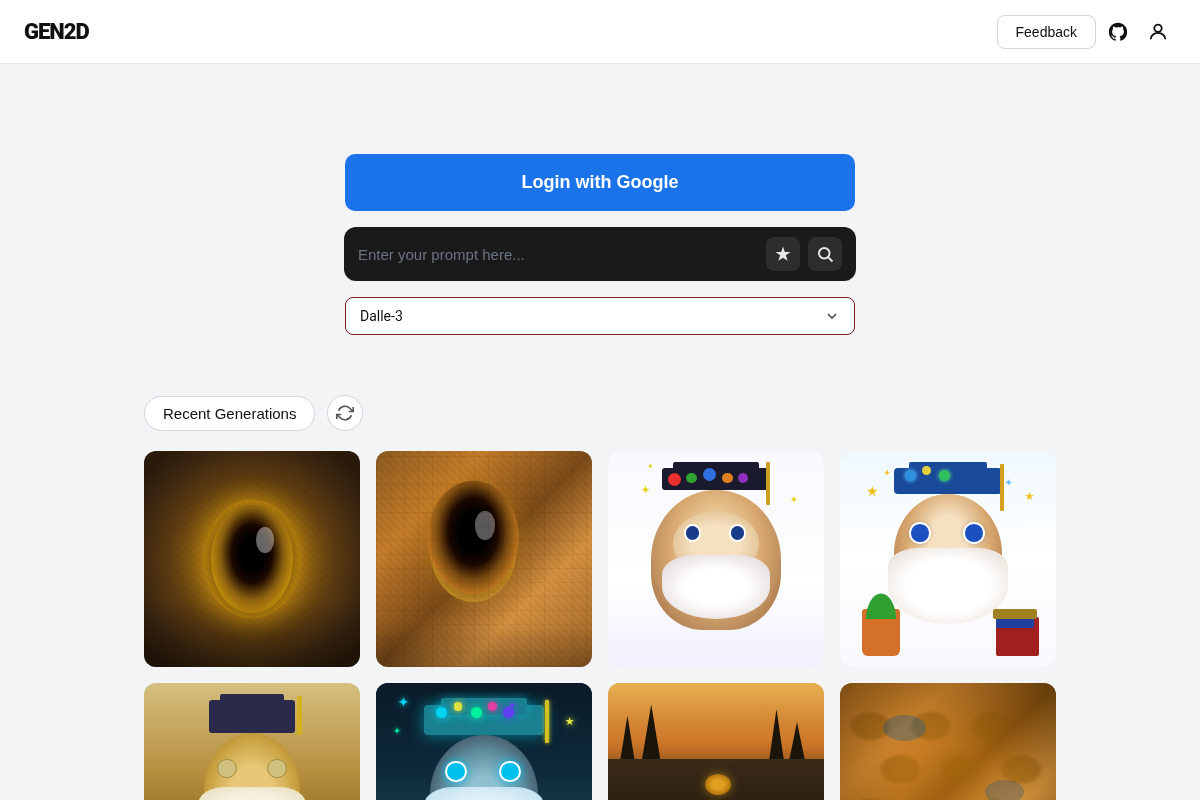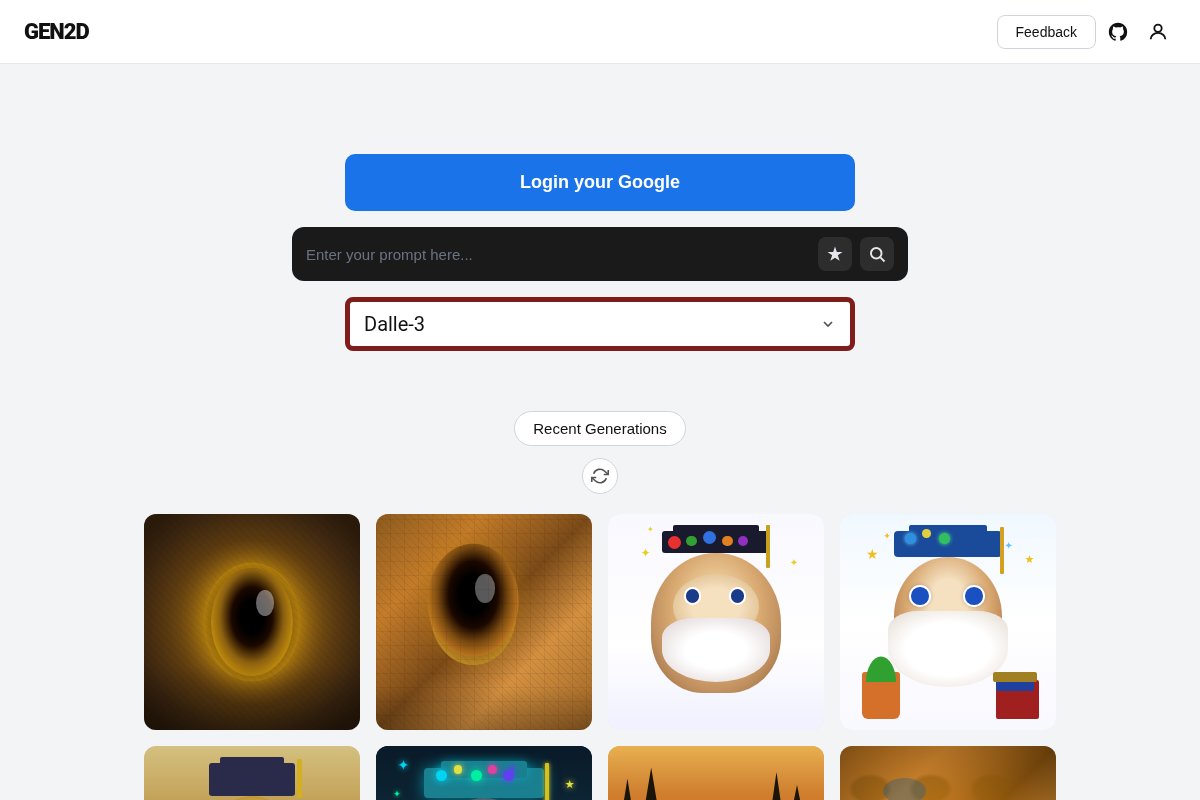--- a/index.html
+++ b/index.html
@@ -72,21 +72,21 @@
       font-weight: 600;
       border: none;
       border-radius: 10px;
       cursor: pointer;
       text-align: center;
       margin-bottom: 16px;
     }
 
     
     .prompt-container {
-      width: 616px;
+      width: 512px;
       background: #1a1a1a;
       border-radius: 12px;
       display: flex;
       align-items: center;
       padding: 10px 14px;
       margin-bottom: 16px;
       gap: 8px;
     }
     .prompt-input {
       flex: 1;
@@ -115,41 +115,40 @@
     .selectors-row {
       width: 510px;
       display: flex;
       gap: 12px;
       margin-bottom: 60px;
     }
     .model-select {
       flex: 1;
       padding: 10px 14px;
       background: #fff;
-      border: 5px solid #7f1d1d;
+      border: 1px solid #7f1d1d;
       border-radius: 8px;
-      font-size: 20px;
+      font-size: 14px;
       color: #111;
       cursor: pointer;
       display: flex;
       align-items: center;
       justify-content: space-between;
     }
 
     
     .recent-section {
       width: 100%;
       padding: 0 144px;
     }
     .recent-header {
       display: flex;
       align-items: center;
       gap: 12px;
       margin-bottom: 20px;
-      flex-direction: column;
     }
     .recent-title-btn {
       padding: 8px 18px;
       border: 1px solid #d1d5db;
       border-radius: 20px;
       background: #fff;
       font-size: 15px;
       font-weight: 500;
       color: #111;
       cursor: pointer;
@@ -253,21 +252,21 @@
       <svg width="22" height="22" viewBox="0 0 24 24" fill="none" stroke="currentColor" stroke-width="2">
         <circle cx="12" cy="8" r="4"></circle>
         <path d="M4 20c0-4 3.6-7 8-7s8 3 8 7"></path>
       </svg>
     </button>
   </div>
 </header>
 
 <main class="main">
 
-  <button class="login-btn">Login your Google</button>
+  <button class="login-btn">Login with Google</button>
 
   <div class="prompt-container">
     <input class="prompt-input" type="text" placeholder="Enter your prompt here..." style="">
     <button class="prompt-icon-btn" title="AI Enhance">
       <svg width="18" height="18" viewBox="0 0 24 24" fill="currentColor">
         <path d="M12 2l2.4 7.2H22l-6.2 4.5 2.4 7.3L12 17l-6.2 4L8.2 13.7 2 9.2h7.6z"></path>
       </svg>
     </button>
     <button class="prompt-icon-btn" title="Search">
       <svg width="18" height="18" viewBox="0 0 24 24" fill="none" stroke="currentColor" stroke-width="2.5">

